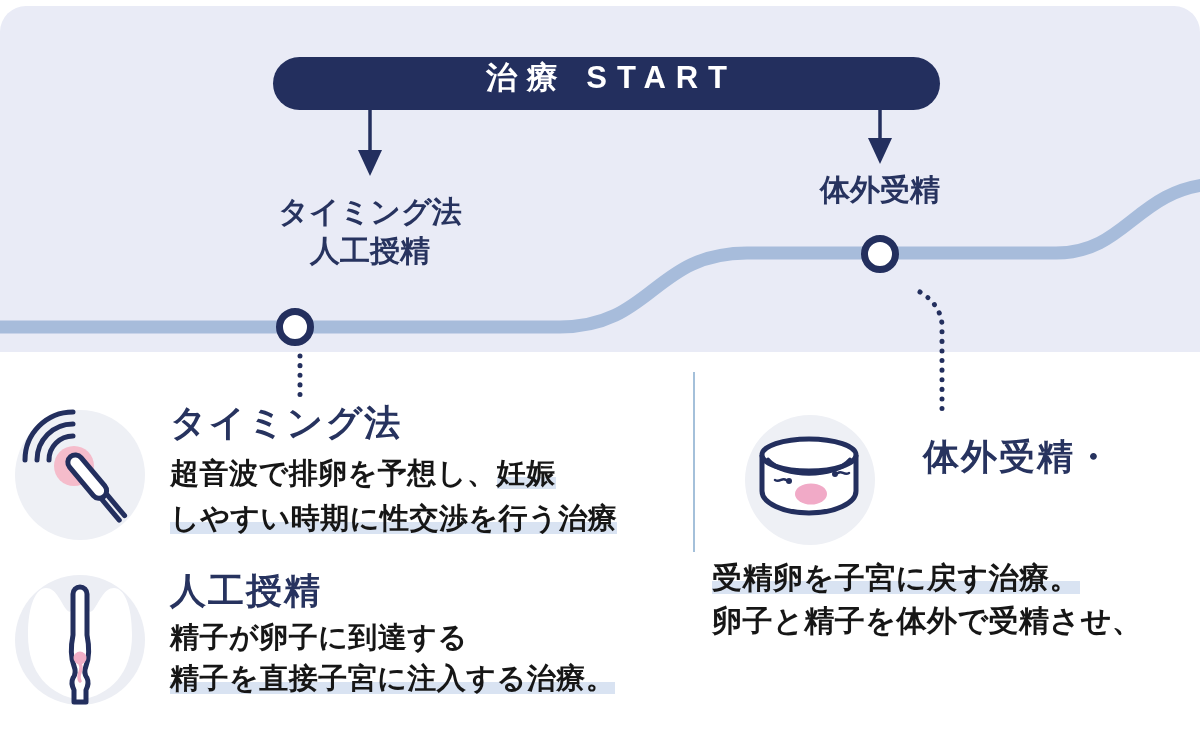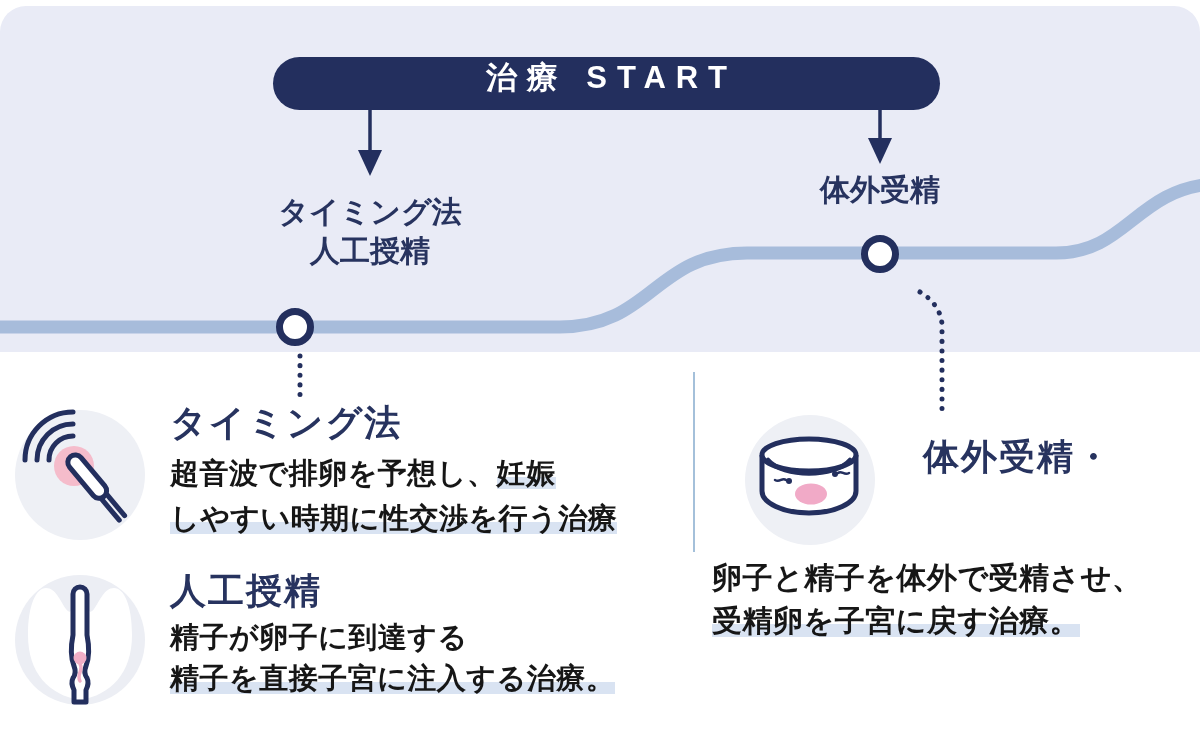--- a/index.html
+++ b/index.html
@@ -138,17 +138,17 @@
     <ellipse cx="68" cy="81" rx="16" ry="10.5" fill="#f1aac7"></ellipse>
     <circle cx="46" cy="68" r="3" fill="#232f5e"></circle>
     <path d="M43 67 C39 64 37 70 32 67" fill="none" stroke="#232f5e" stroke-width="2.5" stroke-linecap="round"></path>
     <circle cx="92" cy="61" r="3" fill="#232f5e"></circle>
     <path d="M95 60 C99 57 101 63 106 60" fill="none" stroke="#232f5e" stroke-width="2.5" stroke-linecap="round"></path>
   </svg>
   <div class="abs sec-title" id="ivf-title">
     <div>体外受精・</div>
   </div>
   <div class="abs sec-desc" id="ivf-desc">
+    <span class="line"><span class="hl">受精卵を子宮に戻す治療。</span></span>
     <span class="line">卵子と精子を体外で受精させ、</span>
-    <span class="line"><span class="hl">受精卵を子宮に戻す治療。</span></span>
   </div>
 
 </div>
 
 </body></html>

